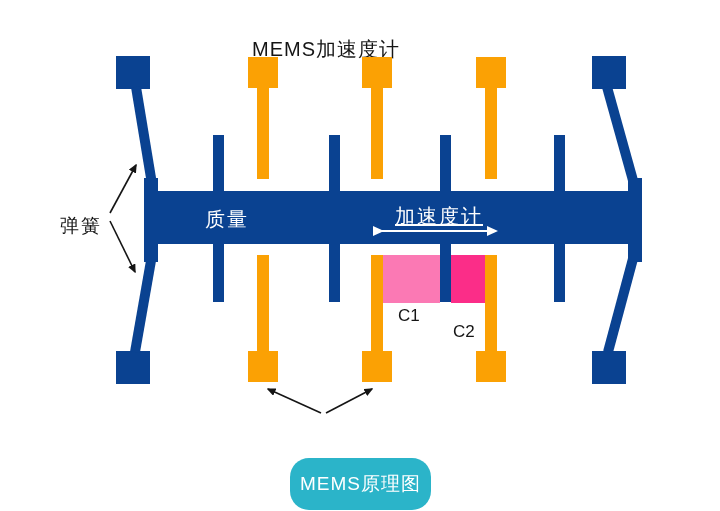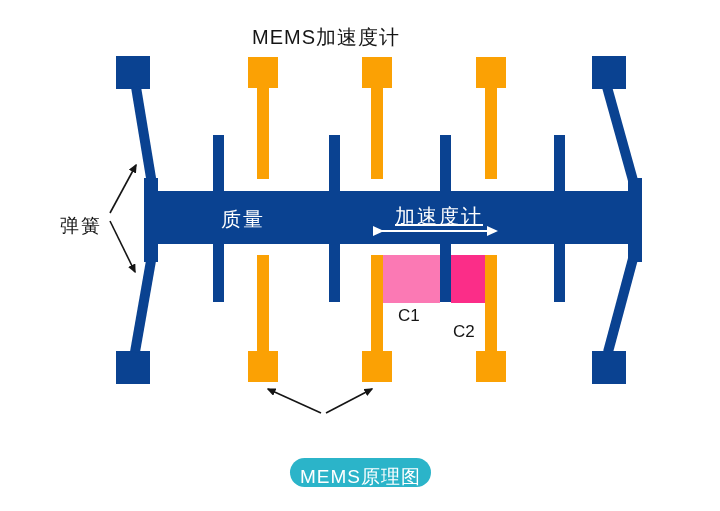--- a/index.html
+++ b/index.html
@@ -2,21 +2,21 @@
 <html style="--blue: #0a4291; --orange: #fba104; --pink-light: #fb79b4; --pink-deep: #fb2d88; --teal: #2bb4c9; --text-dark: #151515; --white: #ffffff;"><head>
 <meta charset="utf-8">
 <style>
   html,body{margin:0;padding:0;background:#fff;}
   .stage{
     position:relative;width:720px;height:511px;background:var(--white,#fff);
     overflow:hidden;font-family:"Liberation Sans","DejaVu Sans",sans-serif;
   }
   .abs{position:absolute;}
   .title{
-    left:0;top:24px;width:652px;text-align:center;
+    left:0;top:36px;width:652px;text-align:center;
     font-size:20px;color:var(--text-dark,#111);letter-spacing:1px;
   }
   svg.layer{position:absolute;left:0;top:0;width:720px;height:511px;}
   .blue-fill{fill:var(--blue,#0a4291);}
   .blue-stroke{stroke:var(--blue,#0a4291);stroke-width:10;fill:none;}
   .orange-fill{fill:var(--orange,#fba104);}
   .pink-light-fill{fill:var(--pink-light,#fb79b4);}
   .pink-deep-fill{fill:var(--pink-deep,#fb2d88);}
   .black-arrow{stroke:var(--text-dark,#111);stroke-width:1.6;fill:none;}
   .white-arrow{stroke:var(--white,#fff);stroke-width:2.2;fill:none;}
@@ -25,21 +25,21 @@
   .lbl{color:var(--text-dark,#111);white-space:nowrap;}
   .lbl-on-beam{color:var(--white,#fff);font-size:20px;letter-spacing:2px;}
   .lbl-spring{left:60px;top:213px;font-size:19px;letter-spacing:2px;}
   .lbl-mass{left:205px;top:206px;}
   .lbl-accel{left:374px;top:203px;width:130px;text-align:center;text-decoration:underline;}
   .lbl-c{font-size:17px;}
   .lbl-c1{left:398px;top:306px;}
   .lbl-c2{left:453px;top:322px;}
   .lbl-fixed{left:292px;top:412px;font-size:19px;letter-spacing:2px;}
   .pill-button{
-    left:290px;top:458px;width:141px;height:29px;border:none;cursor:pointer;
+    left:290px;top:458px;width:141px;height:52px;border:none;cursor:pointer;
     background:var(--teal,#2bb4c9);border-radius:19px;color:var(--white,#fff);
     font-size:19px;font-weight:500;letter-spacing:1px;line-height:38px;text-align:center;
     font-family:"Liberation Sans","DejaVu Sans",sans-serif;padding:0;
   }
 </style>
 </head>
 <body>
 
 <div class="stage">
 
@@ -99,20 +99,20 @@
     <line x1="382" y1="231" x2="496" y2="231" class="white-arrow" marker-start="url(#ah-w)" marker-end="url(#ah-w)"></line>
 
     <line x1="110" y1="213" x2="136" y2="165" class="black-arrow" marker-end="url(#ah-b)"></line>
     <line x1="110" y1="221" x2="135" y2="272" class="black-arrow" marker-end="url(#ah-b)"></line>
 
     <line x1="321" y1="413" x2="268" y2="389" class="black-arrow" marker-end="url(#ah-b)"></line>
     <line x1="326" y1="413" x2="372" y2="389" class="black-arrow" marker-end="url(#ah-b)"></line>
   </svg>
 
   <div class="abs lbl lbl-spring">弹簧</div>
-  <div class="abs lbl-on-beam lbl-mass abs" style="position:absolute;margin-left:16px;">质量</div>
+  <div class="abs lbl-on-beam lbl-mass abs" style="position:absolute;">质量</div>
   <div class="abs lbl-on-beam lbl-accel">加速度计</div>
   <div class="abs lbl lbl-c lbl-c1">C1</div>
   <div class="abs lbl lbl-c lbl-c2">C2</div>
 
   <button class="abs pill-button">MEMS原理图</button>
 
 </div>
 
 </body></html>

